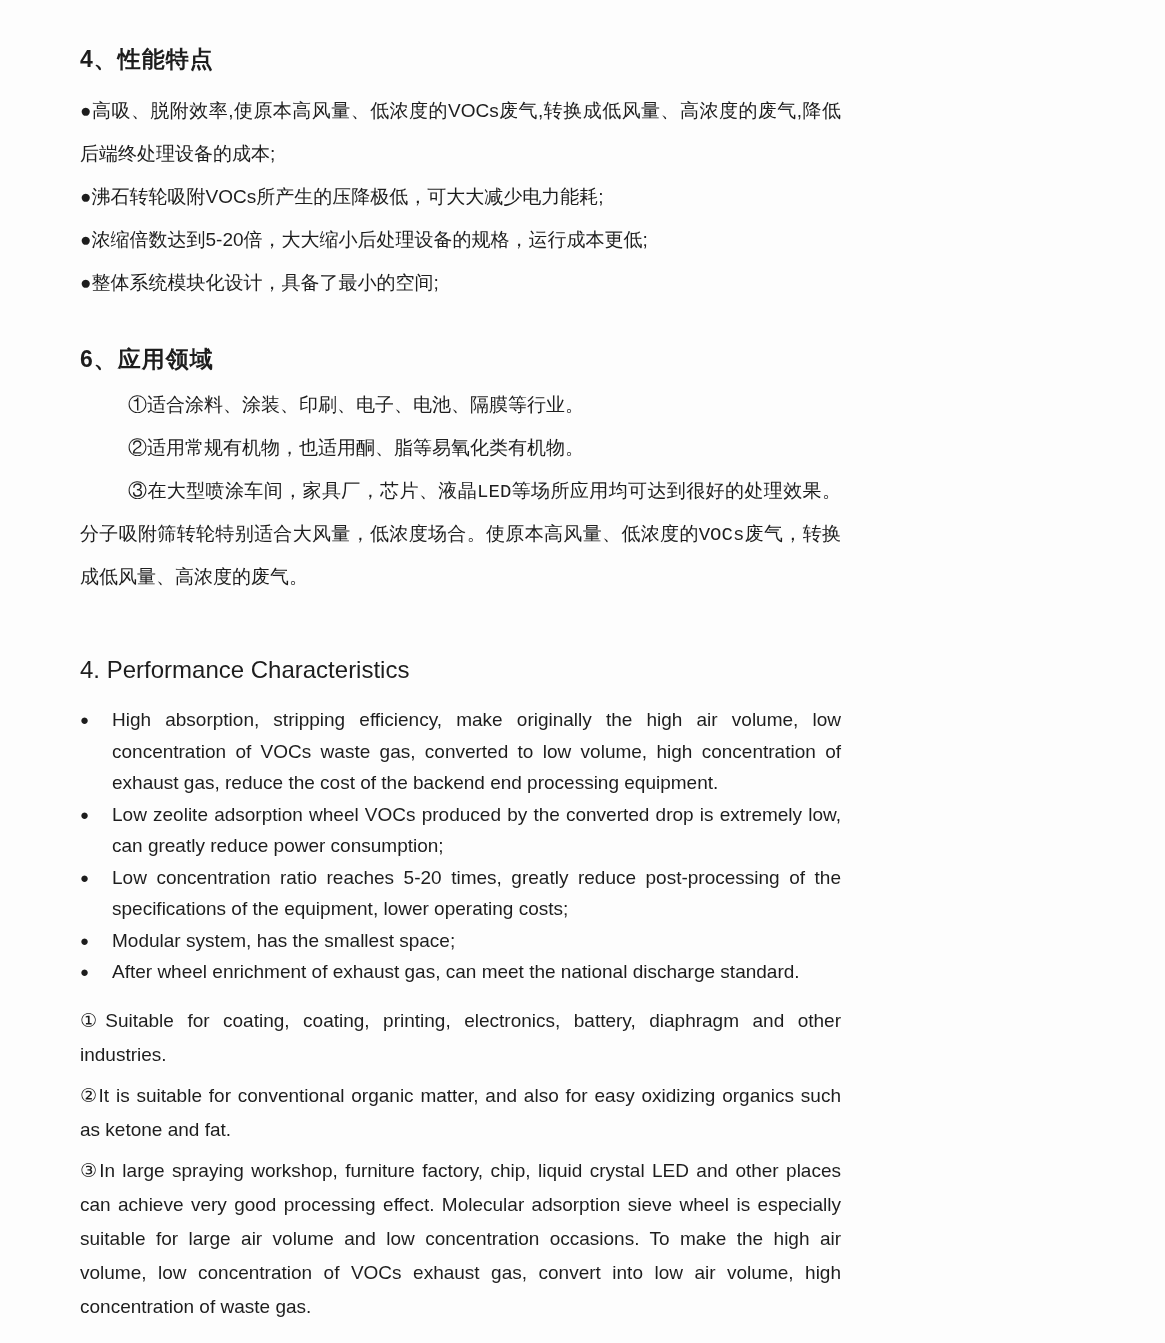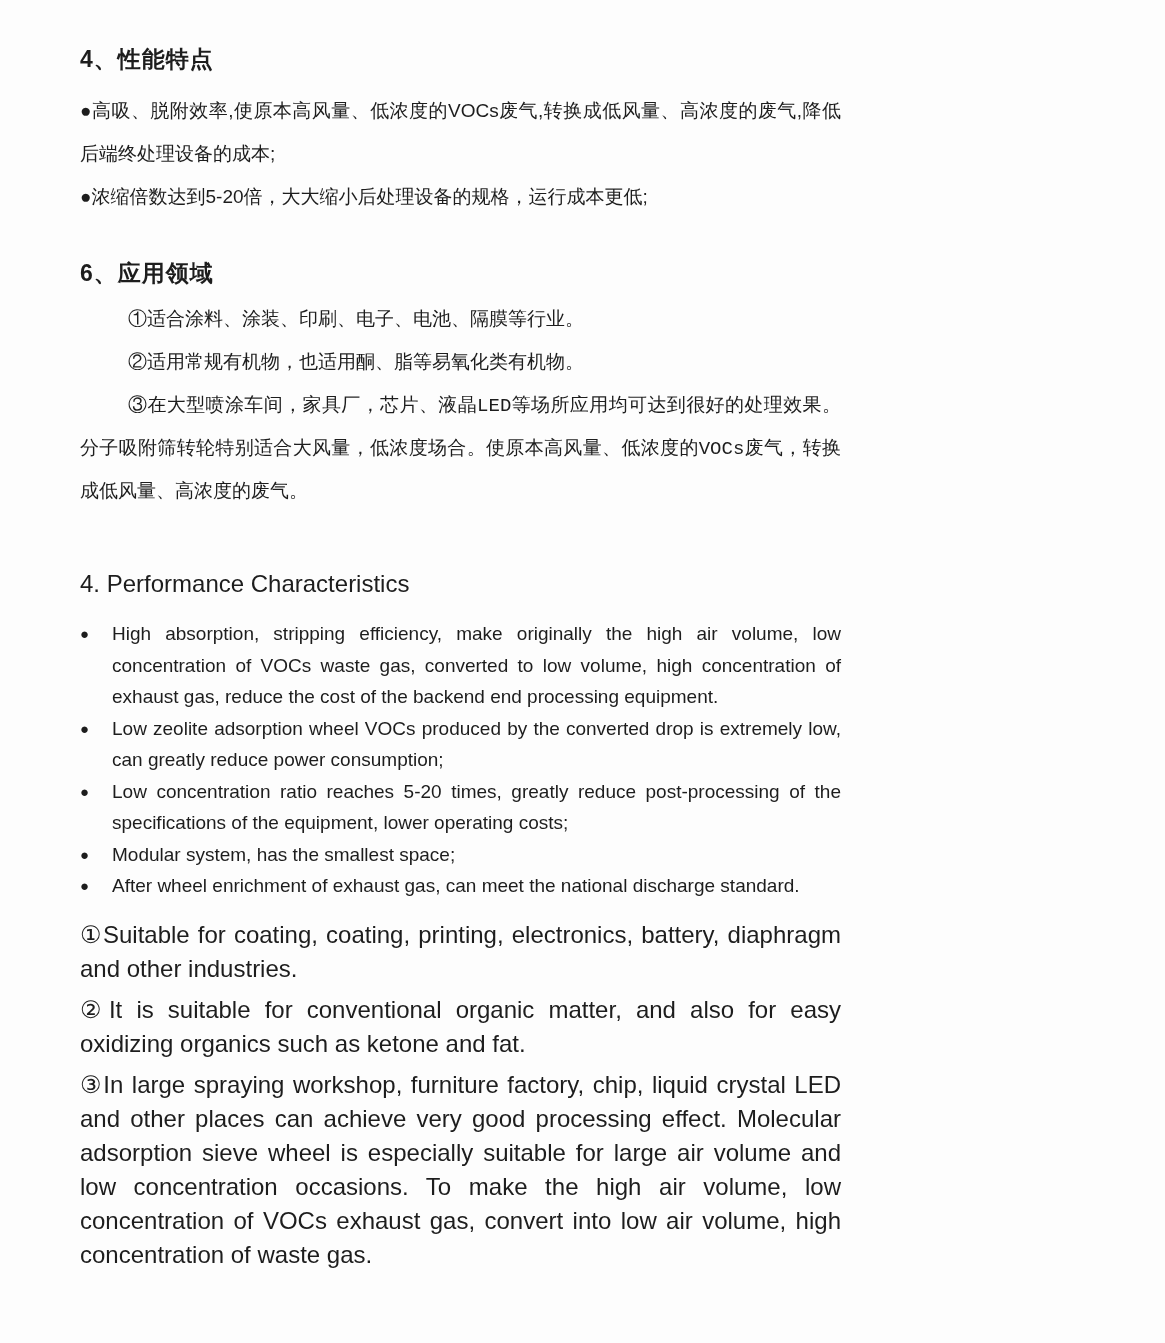--- a/index.html
+++ b/index.html
@@ -60,37 +60,39 @@
     font-size: 15px;
     line-height: 31.5px;
   }
   .en-bullets .btxt {
     flex: 1 1 auto;
     text-align: justify;
   }
   .en-app-heading { margin-top: 30px; }
   .en-app-items { margin-top: 16px; }
   .en-app-items p {
-    font-size: 24px;
+    font-size: 19px;
     line-height: 34px;
     text-align: justify;
     margin-bottom: 7px;
   }
 </style>
 </head>
 <body>
 
 <div class="page">
 
   <section>
     <h2 class="zh-heading">4、性能特点</h2>
 
     <div class="zh-bullets">
       <p><span>●</span><span>高吸、脱附效率,使原本高风量、低浓度的VOCs废气,转换成低风量、高浓度的废气,降低后端终处理设备的成本;</span></p>
+      <p><span>●</span><span>沸石转轮吸附VOCs所产生的压降极低，可大大减少电力能耗;</span></p>
       <p><span>●</span><span>浓缩倍数达到5-20倍，大大缩小后处理设备的规格，运行成本更低;</span></p>
+      <p><span>●</span><span>整体系统模块化设计，具备了最小的空间;</span></p>
     </div>
   </section>
 
   <section>
     <h2 class="zh-heading zh-app-heading">6、应用领域</h2>
 
     <div class="zh-app-items">
       <p>①适合涂料、涂装、印刷、电子、电池、隔膜等行业。</p>
       <p>②适用常规有机物，也适用酮、脂等易氧化类有机物。</p>
       <p>③在大型喷涂车间，家具厂，芯片、液晶LED等场所应用均可达到很好的处理效果。分子吸附筛转轮特别适合大风量，低浓度场合。使原本高风量、低浓度的VOCs废气，转换成低风量、高浓度的废气。</p>

